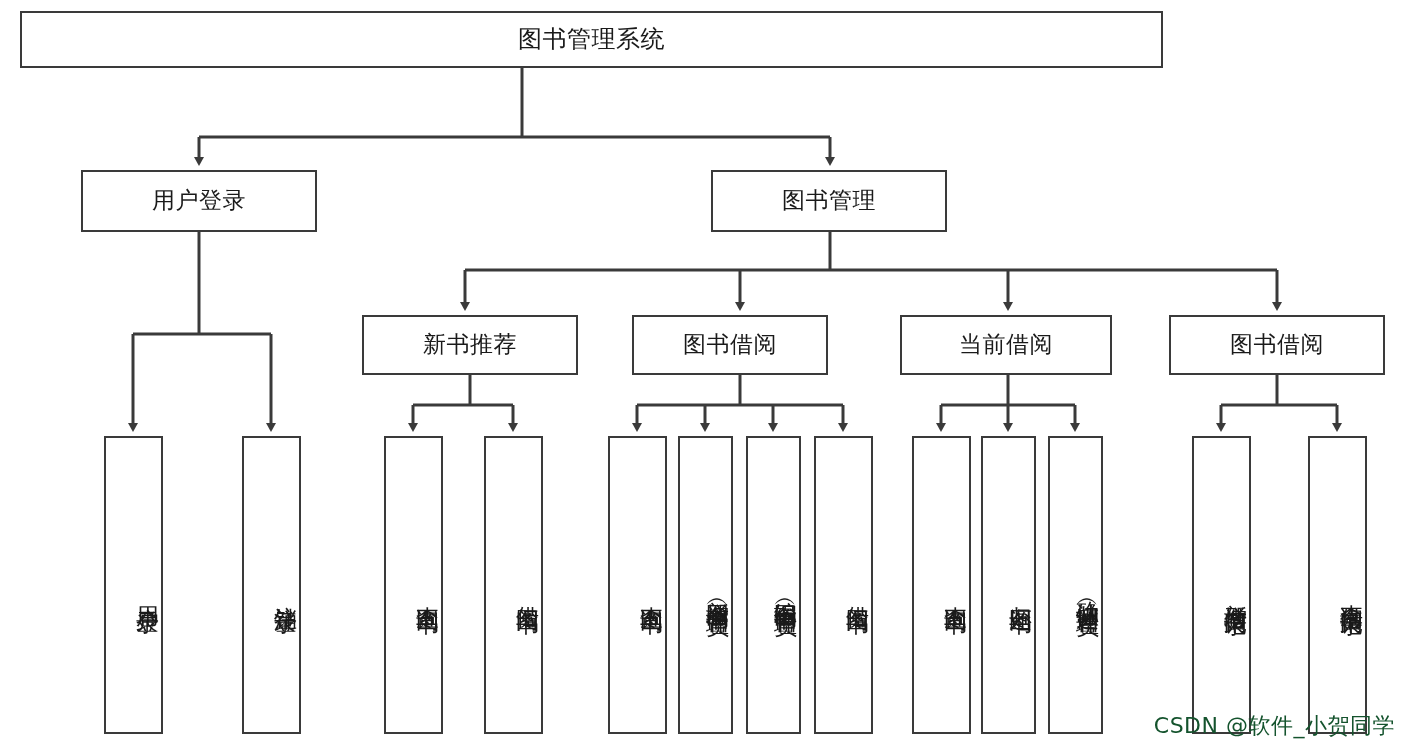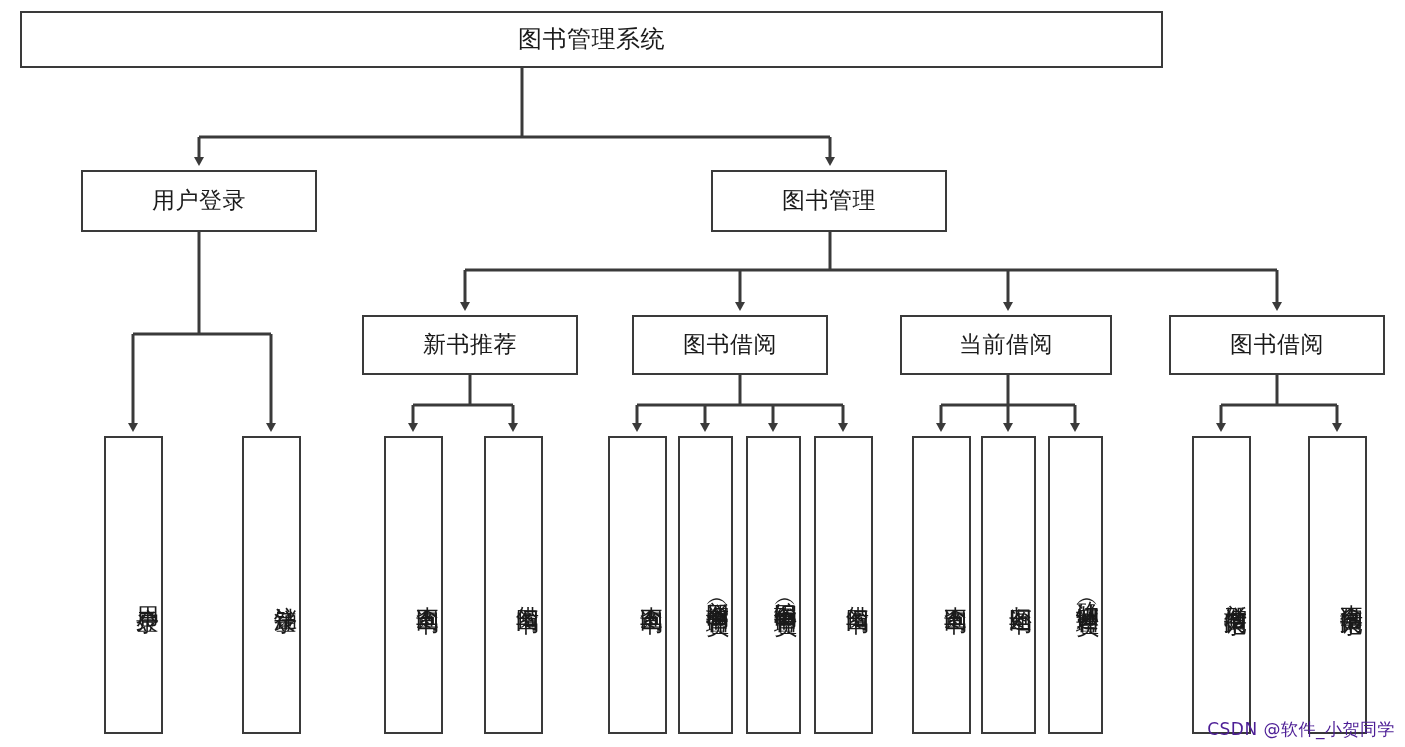--- a/index.html
+++ b/index.html
@@ -54,22 +54,22 @@
   }
   .vert-label {
     writing-mode: vertical-rl;
     text-orientation: upright;
     white-space: nowrap;
   }
   #watermark {
     position: absolute;
     right: 10px;
     bottom: 6px;
-    font-size: 17px;
-    color: #4c1d95;
+    font-size: 22px;
+    color: #14532d;
     letter-spacing: 0.5px;
     white-space: nowrap;
     pointer-events: none;
   }
 </style>
 </head>
 <body>
 
 <div id="canvas">
 

